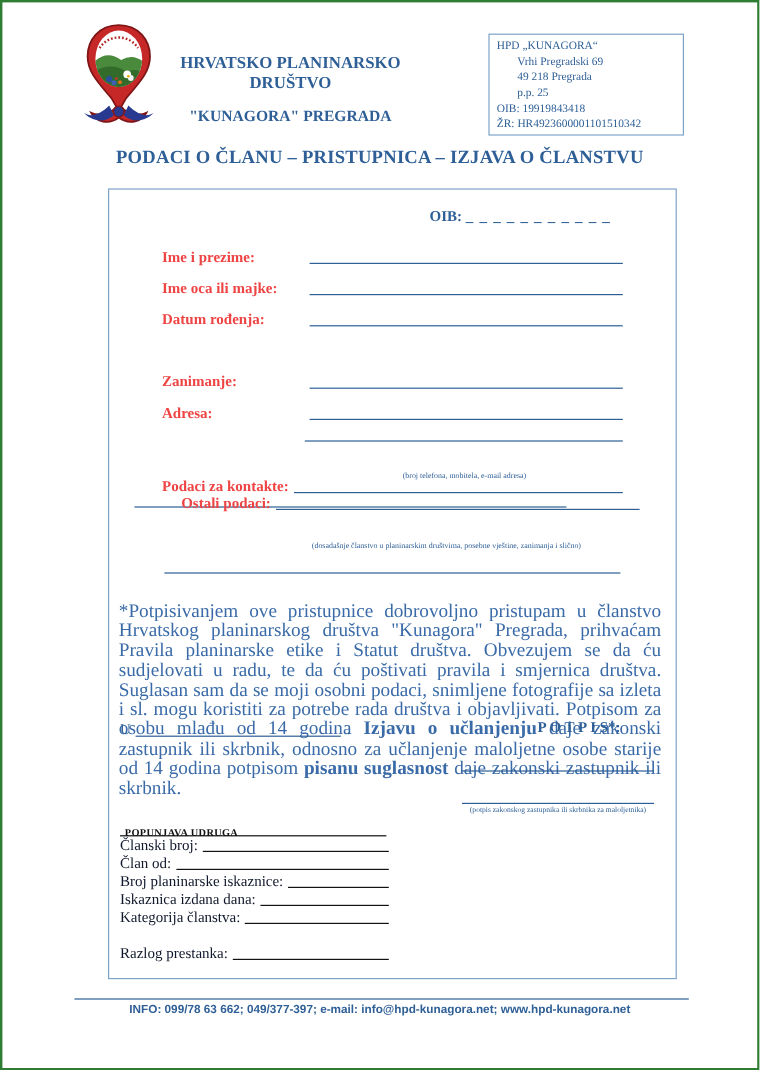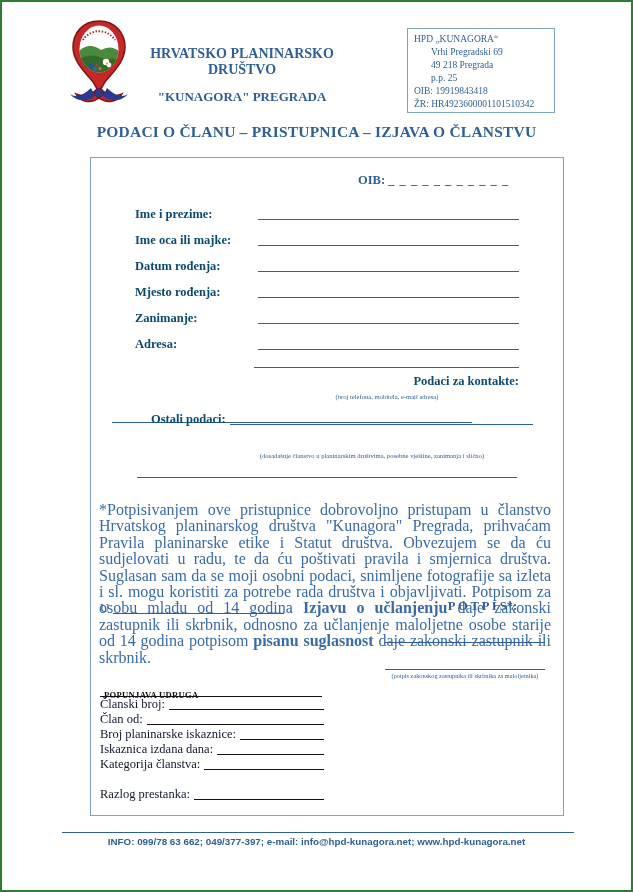--- a/index.html
+++ b/index.html
@@ -8,37 +8,37 @@
     background:#ffffff; border:2px solid #2e7d33; overflow:hidden;
     font-family:"Liberation Serif","DejaVu Serif",serif; color:#2e5f96;
   }
   .abs { position:absolute; }
 
   
   .org-names { position:absolute; left:118px; top:44px; width:244px; text-align:center; }
   .org-line1 { font-size:14px; font-weight:bold; color:#2e5f96;text-align:center; }
   .org-line2 { font-size:13px; font-weight:bold; color:#2e5f96; margin-top:11px; }
   .addr-box {
-    position:absolute; left:405px; top:26px; width:148px; height:85px; box-sizing:border-box;
+    position:absolute; left:405px; top:26px; width:163px; height:85px; box-sizing:border-box;
     border:1px solid #7da3c9; padding:4px 6px; font-size:9.5px; line-height:13.1px; color:#2e5f96;
   }
   .addr-indent { padding-left:17px; }
 
   .doc-title {
     position:absolute; top:121px; left:0; width:100%; text-align:center;
     font-size:15.5px; font-weight:bold; color:#2e5f96; letter-spacing:0.2px;
   }
 
   .main-box { position:absolute; left:88px; top:155px; width:472px; height:657px; border:1px solid #7da3c9; }
 
   .oib-row { position:absolute; left:356px; top:171px; font-size:12.5px; font-weight:bold; color:#2e5f96; }
   .oib-blanks { letter-spacing:1px; }
 
   .frow { position:absolute; display:flex; align-items:flex-end; height:17px; }
-  .flabel { color:#0c4a6e; font-weight:bold; font-size:12.5px; white-space:nowrap; }
+  .flabel { color:#ef4444; font-weight:bold; font-size:12.5px; white-space:nowrap; }
   .flabel-fixed { width:119px; }
   .fline { flex:1; border-bottom:1.4px solid #2e5f96; margin-bottom:2px; margin-left:4px; }
   .bare-line { position:absolute; border-bottom:1.4px solid #2e5f96; }
 
   .small-cap { position:absolute; font-size:6.6px; color:#2e5f96; text-align:center; }
 
   .declaration {
     position:absolute; left:97px; top:500px; width:452px;
     font-size:16px; line-height:16.4px; text-align:justify; color:#3a6ba8;
   }
@@ -115,35 +115,31 @@
     <span class="fline"></span>
   </div>
   <div class="frow" style="left:133px; width:384px; top:229px;">
     <span class="flabel flabel-fixed">Ime oca ili majke:</span>
     <span class="fline"></span>
   </div>
   <div class="frow" style="left:133px; width:384px; top:255px;">
     <span class="flabel flabel-fixed">Datum rođenja:</span>
     <span class="fline"></span>
   </div>
-  <div class="frow" style="left:133px; width:384px; top:281px;">
-    <span class="flabel flabel-fixed">Mjesto rođenja:</span>
-    <span class="fline"></span>
-  </div>
   <div class="frow" style="left:133px; width:384px; top:333px;">
     <span class="flabel flabel-fixed">Adresa:</span>
     <span class="fline"></span>
   </div>
   <div class="frow" style="left:133px; width:384px; top:307px;">
     <span class="flabel flabel-fixed">Zanimanje:</span>
     <span class="fline"></span>
   </div>
   <div class="bare-line" style="left:252px; width:265px; top:349px; height:16px;"></div>
 
-  <div class="frow" style="left:133px; width:384px; top:372px;flex-direction:column;">
+  <div class="frow" style="left:133px; width:384px; top:394px;">
     <span class="flabel">Podaci za kontakte:</span>
     <span class="fline"></span>
   </div>
   <div class="small-cap" style="left:253px; width:264px; top:391px;">(broj telefona, mobitela, e-mail adresa)</div>
   <div class="bare-line" style="left:110px; width:360px; top:404px; height:16px;"></div>
 
   <div class="frow" style="left:133px; width:382px; top:408px;margin-left:16px;">
     <span class="flabel">Ostali podaci:</span>
     <span class="fline"></span>
   </div>

